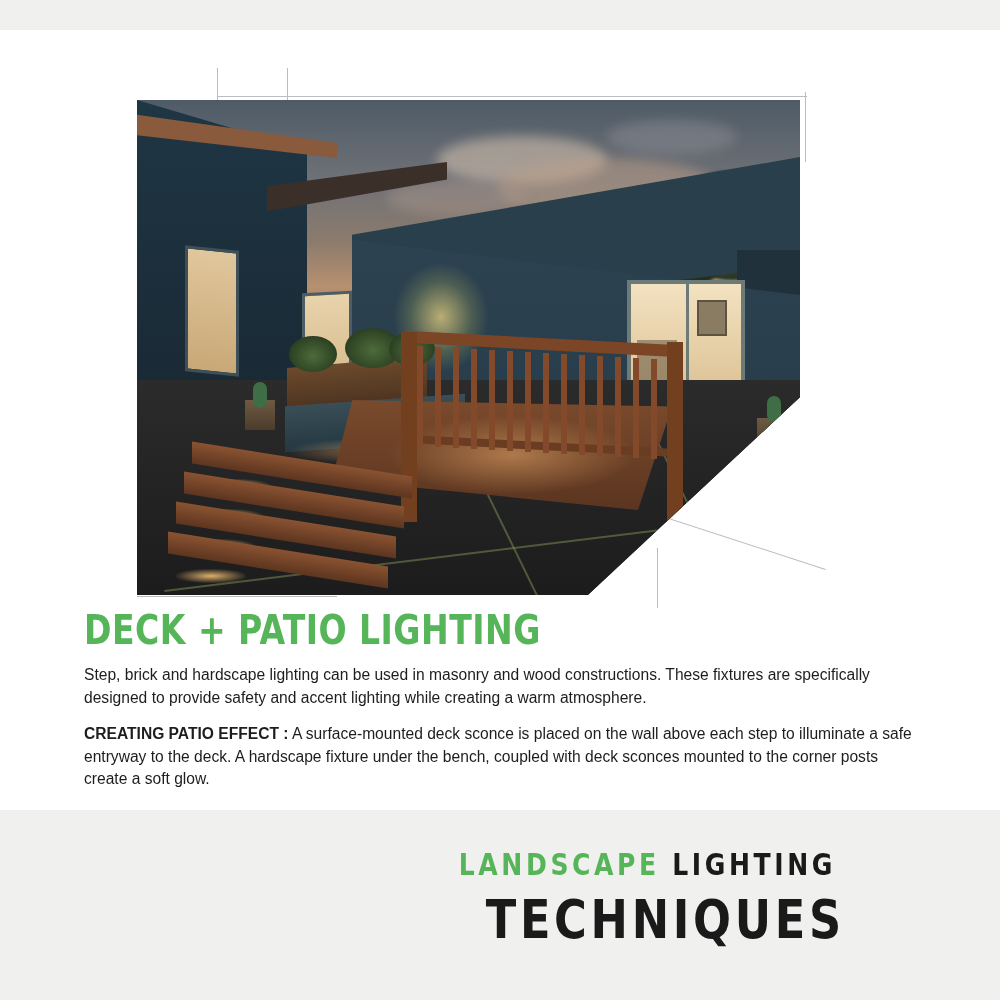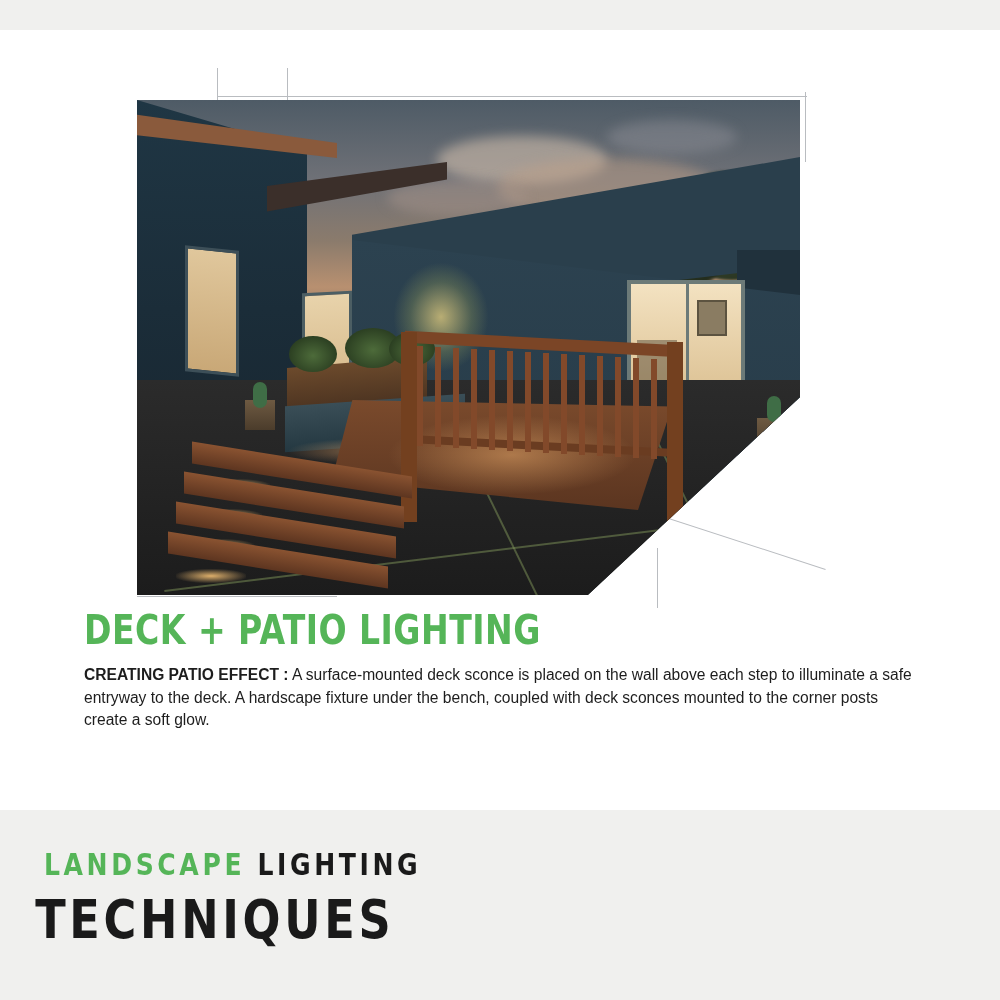--- a/index.html
+++ b/index.html
@@ -354,21 +354,21 @@
   }
 
   
   .footer {
     position: absolute;
     left: 0;
     top: 810px;
     width: 880px;
     height: 190px;
     background: #f0f0ee;
-    text-align: left;
+    text-align: right;
   }
   .footer-line1 {
     margin: 36px 0 0 0;
     font-family: "DejaVu Sans Condensed", "Liberation Sans Narrow", "Liberation Sans", sans-serif;
     font-size: 31px;
     font-weight: bold;
     letter-spacing: 4px;
     transform: scaleX(0.9);
   }
   .footer-line1 .green { color: #55b558; }
@@ -477,20 +477,21 @@
 
         <div class="pot po1"></div>
         <div class="cactus ca1"></div>
         <div class="pot po2"></div>
         <div class="cactus ca2"></div>
       </div>
     </div>
 
     <div class="text-block">
       <h1 class="headline">DECK + PATIO LIGHTING</h1>
+      <p class="para">Step, brick and hardscape lighting can be used in masonry and wood constructions. These fixtures are specifically designed to provide safety and accent lighting while creating a warm atmosphere.</p>
       <p class="para"><span class="lead">CREATING PATIO EFFECT :</span><span> A surface-mounted deck sconce is placed on the wall above each step to illuminate a safe entryway to the deck. A hardscape fixture under the bench, coupled with deck sconces mounted to the corner posts create a soft glow.</span></p>
     </div>
   </div>
 
   <div class="footer">
     <div class="footer-line1">
       <span class="green">LANDSCAPE</span>
       <span class="dark">LIGHTING</span>
     </div>
     <div class="footer-line2">TECHNIQUES</div>

